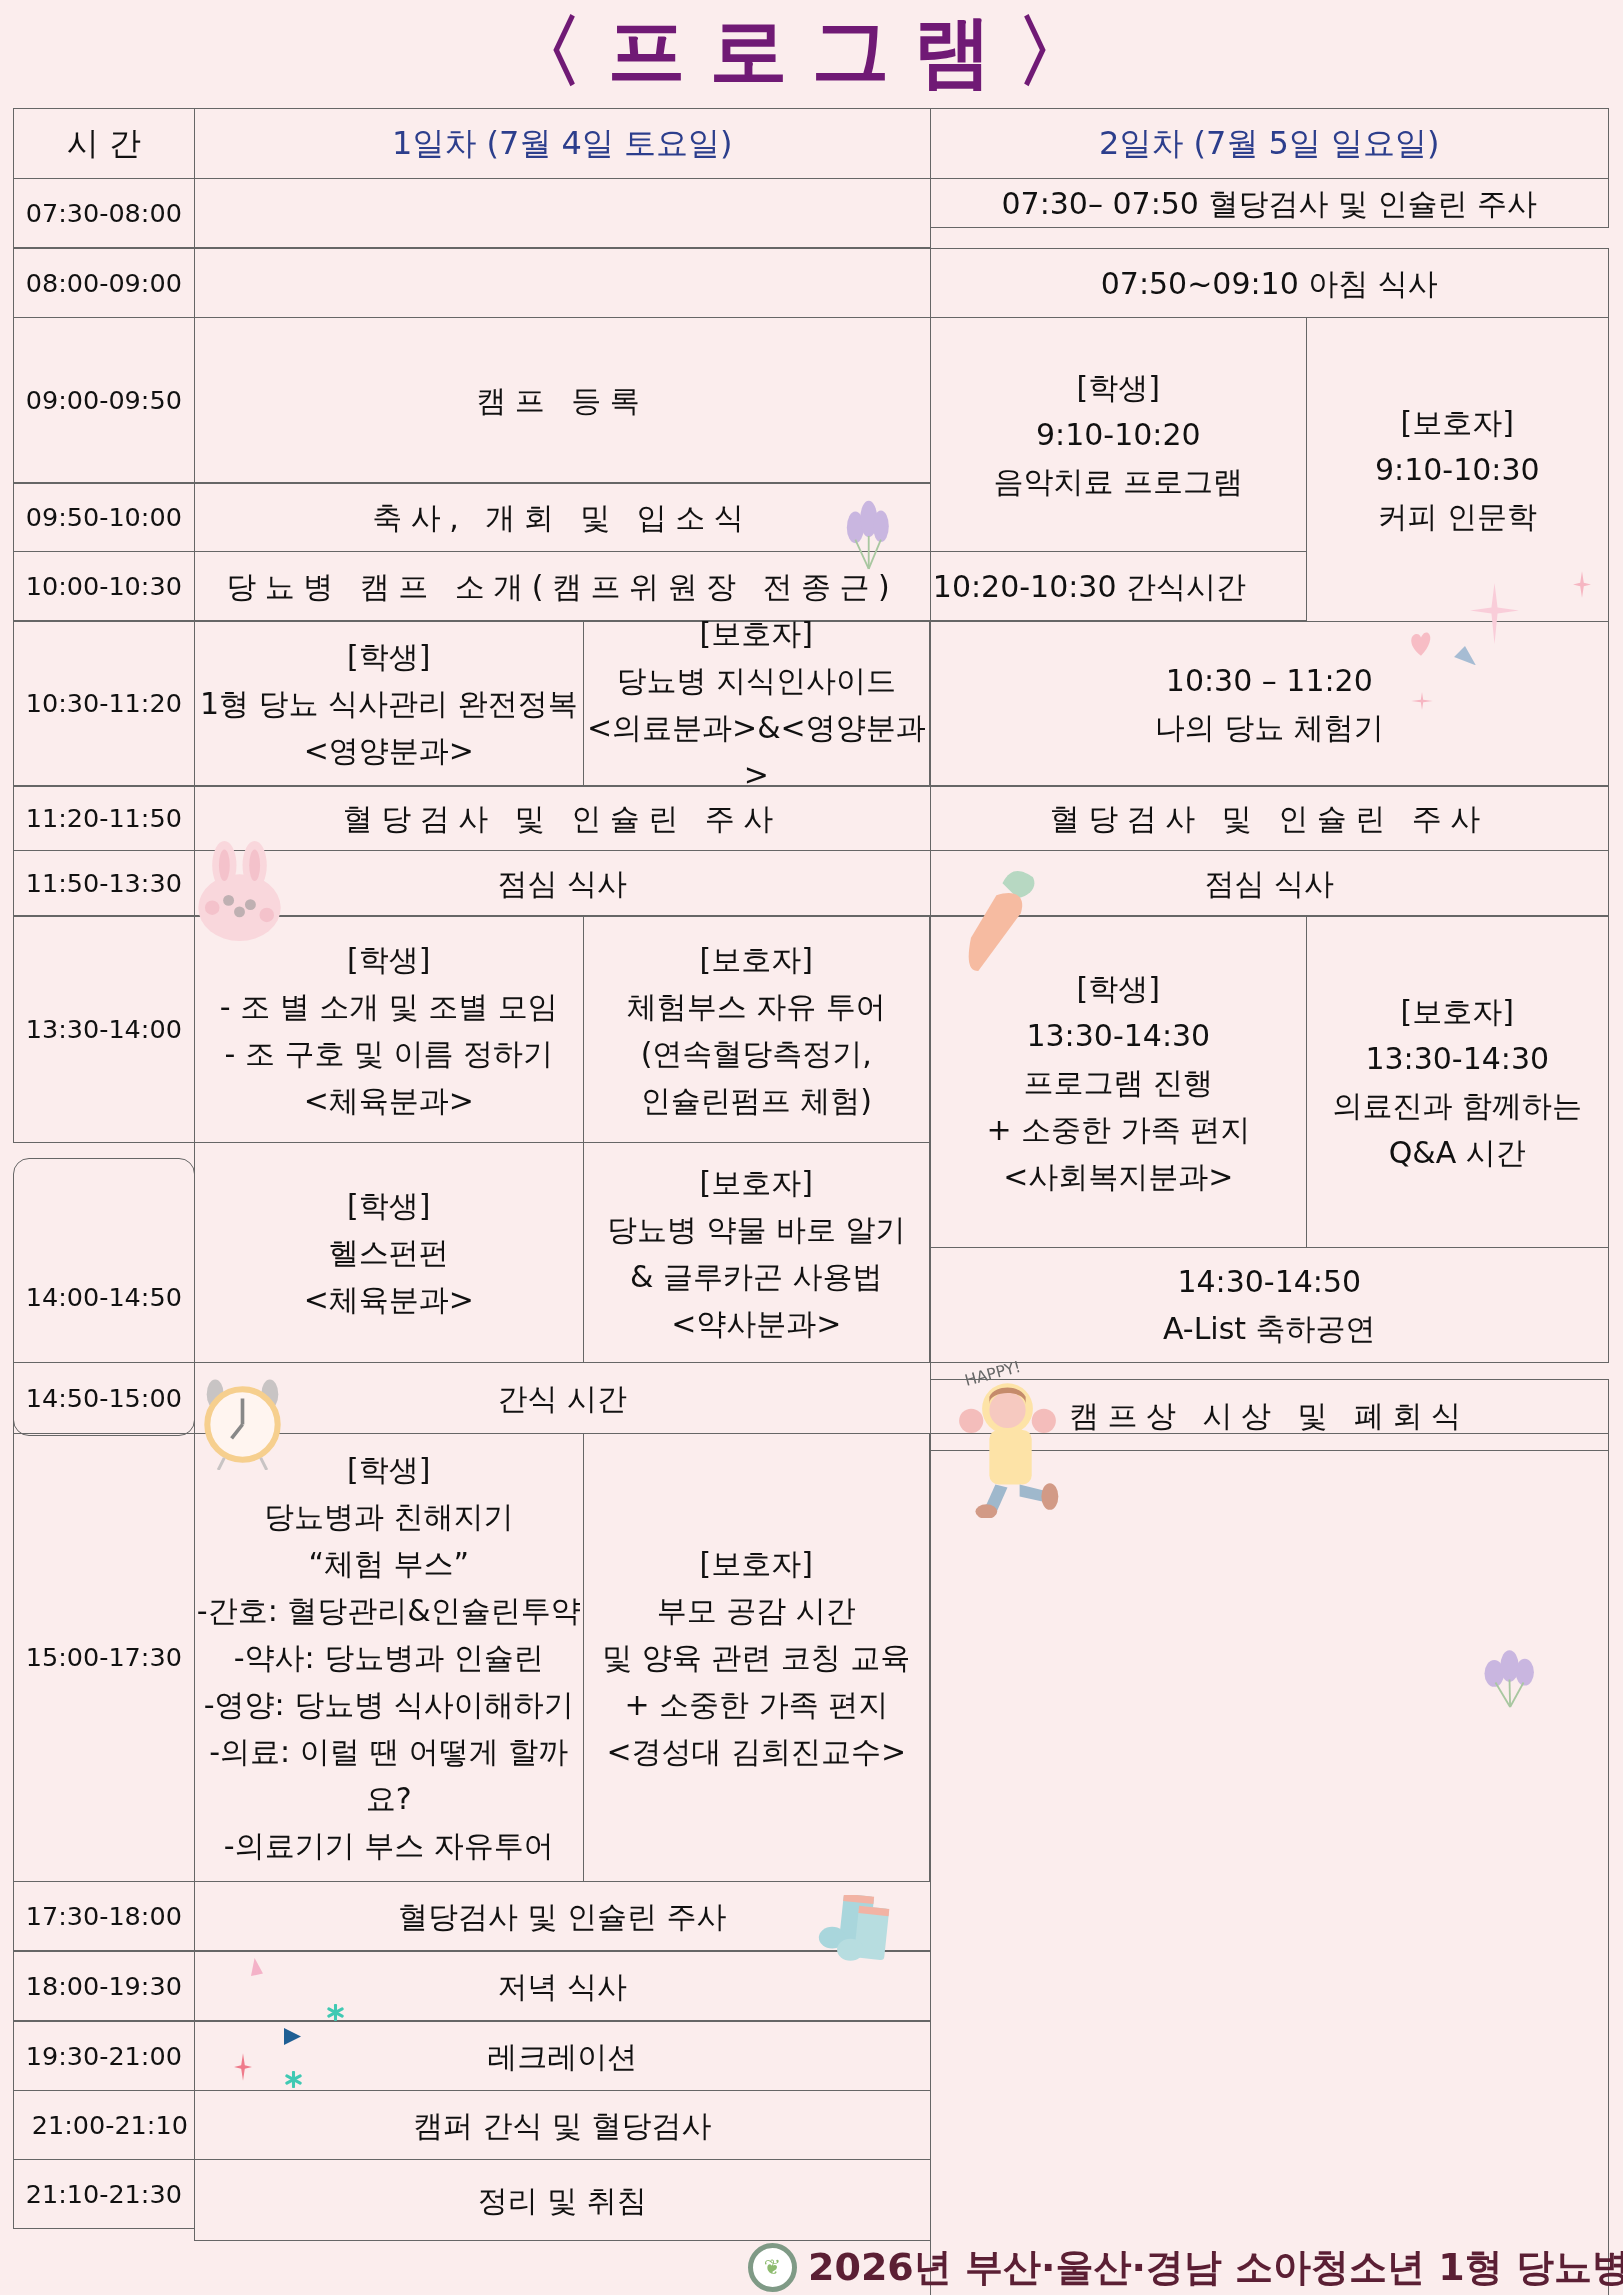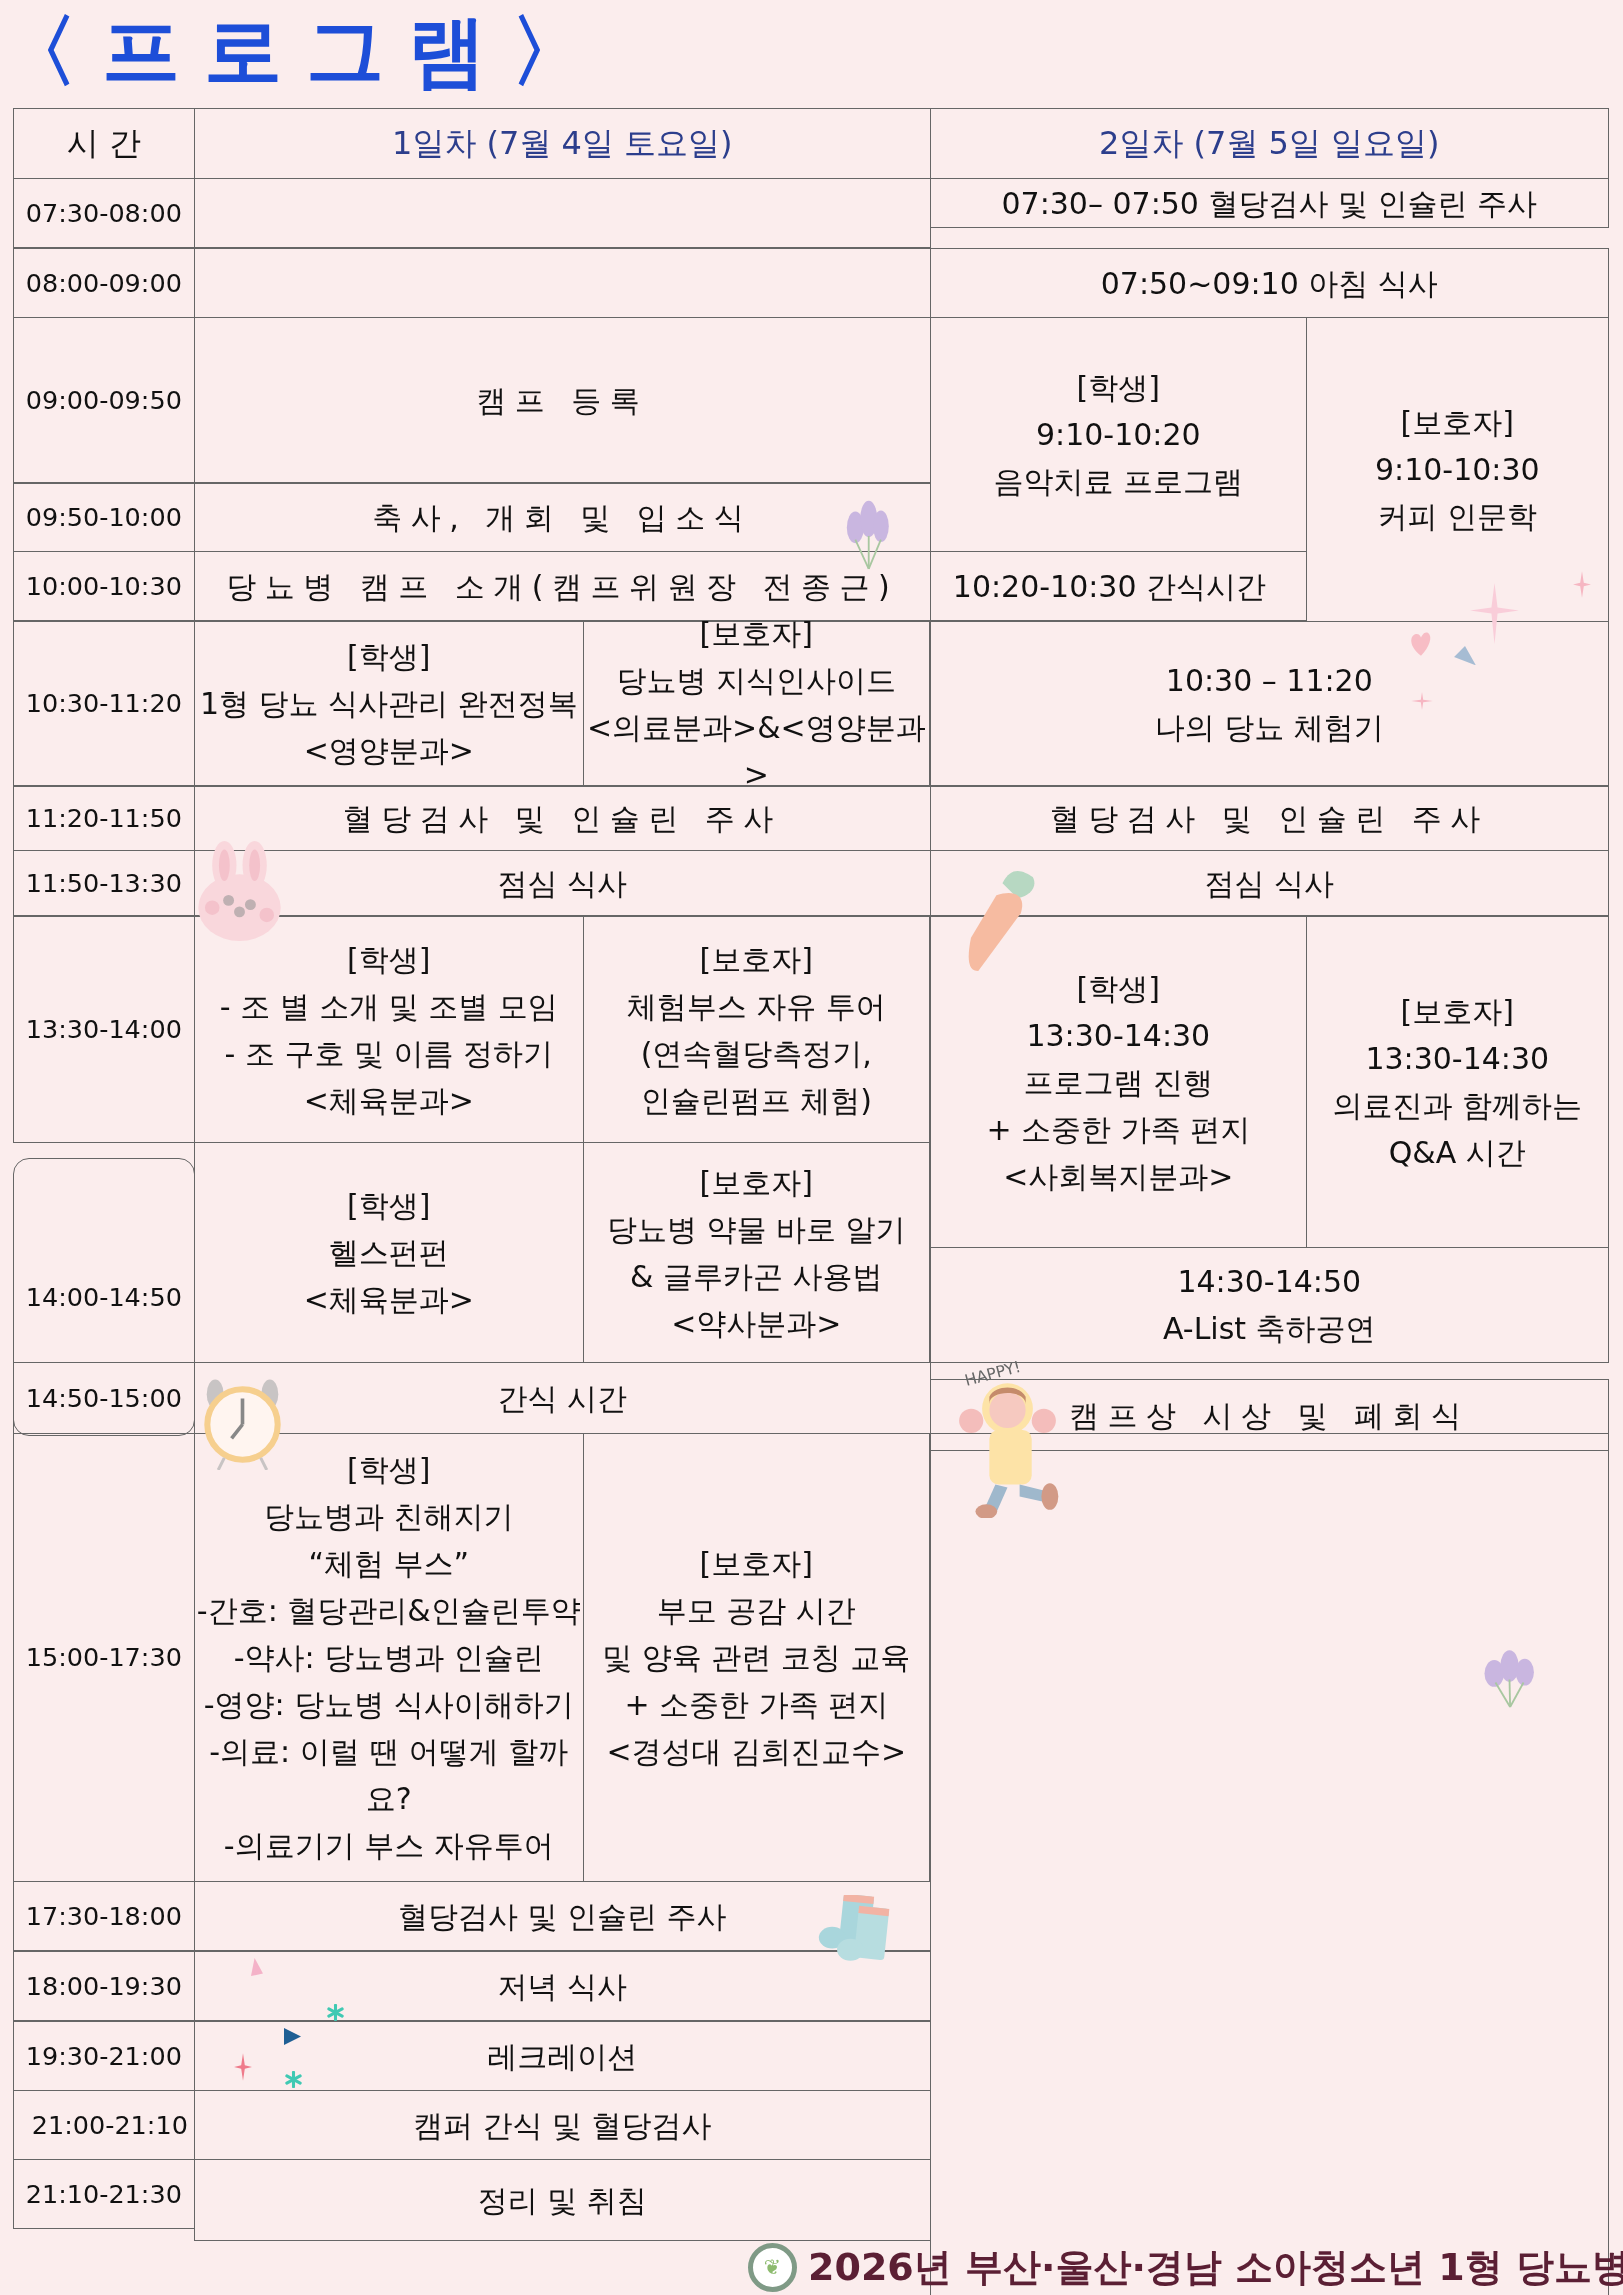--- a/index.html
+++ b/index.html
@@ -4,35 +4,35 @@
 <style>
   html, body { margin: 0; padding: 0; }
   body {
     width: 1623px; height: 2295px; position: relative; overflow: hidden;
     background: #fbeded;
     font-family: "DejaVu Sans", "Liberation Sans", sans-serif;
     color: #111;
   }
   .title {
     position: absolute; left: 0; top: 6px; width: 1623px; height: 91px;
-    text-align: left; font-size: 78px; font-weight: bold; color: #1d4ed8;
+    text-align: center; font-size: 78px; font-weight: bold; color: #701a75;
     letter-spacing: 24px; line-height: 91px;
   }
   .grid { position: absolute; left: 13.4px; top: 109px; width: 1596px; height: 2122px; }
   .cell {
     position: absolute; box-sizing: border-box;
     border: 1.8px solid #666; margin-left: -0.6px; margin-top: -0.6px;
     display: flex; align-items: center; justify-content: center; flex-direction: column;
     text-align: center; font-size: 30px; line-height: 47px; white-space: pre-line;
   }
   .cell.time { font-size: 25.5px; }
   .cell.head { font-size: 32px; }
   .cell.head.day { color: #2c3e8c; }
   .cell.spaced { letter-spacing: 8.5px; }
-  .cell.left { justify-content: center; align-items: flex-start; padding-left: 22px; text-align: left; }
+  .cell.left { justify-content: center; align-items: flex-start; padding-left: 2px; text-align: left; }
   .footer {
     position: absolute; left: 748px; top: 2241px; height: 52px; display: flex; align-items: center;
   }
   .footer .logo {
     width: 49px; height: 49px; border-radius: 50%; border: 5.5px solid #7f9a86; box-sizing: border-box;
     background: #fff; display: flex; align-items: center; justify-content: center; margin-right: 11px;
   }
   .footer .logo span { color: #8dbb6f; font-size: 20.6px; line-height: 20.6px; }
   .footer .text { font-size: 38px; font-weight: bold; color: #5b1f34; white-space: nowrap; }
   .deco { position: absolute; }

